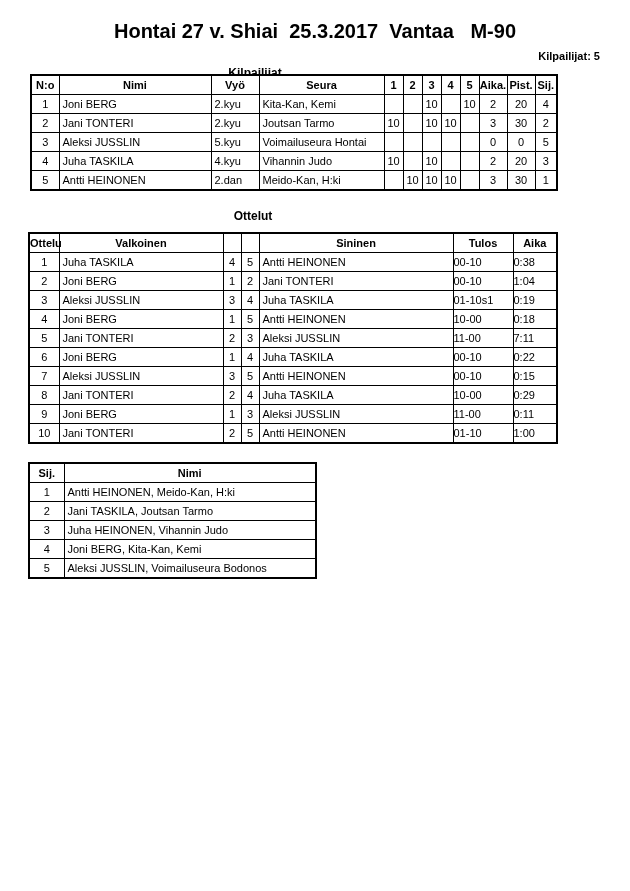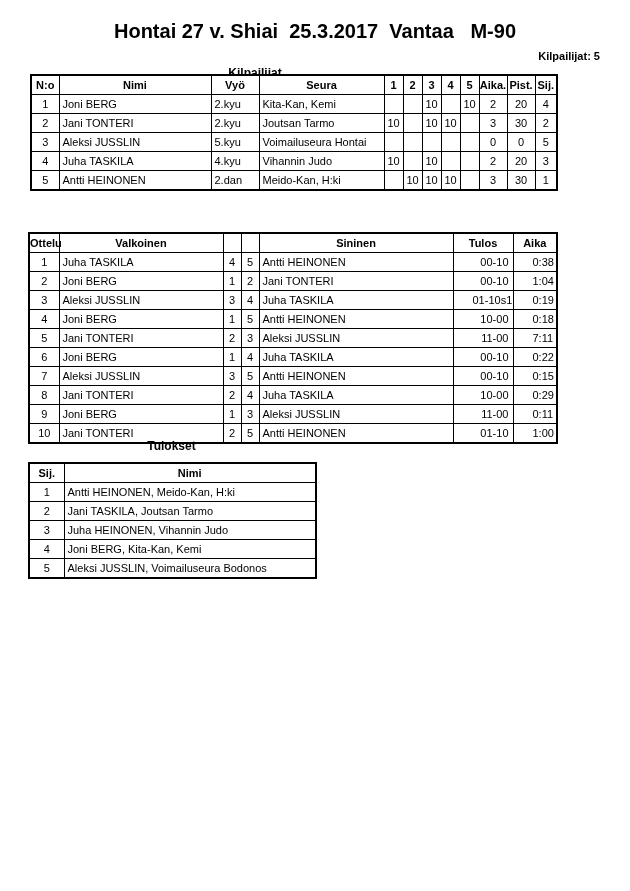--- a/index.html
+++ b/index.html
@@ -33,21 +33,21 @@
   .t3 {top:462px; left:28px; width:287px;}
 
   th, td {
     border:1px solid #000; height:18px; padding:0;
     white-space:nowrap; vertical-align:middle; line-height:17px;
     overflow:hidden;
   }
   th {font-weight:bold; text-align:center; overflow:visible;}
   td.l {text-align:left; padding-left:3px;}
   td.c {text-align:center;}
-  td.r {text-align:right; padding-right:4px;padding-left:19px;}
+  td.r {text-align:left; padding-right:4px;}
 </style>
 </head>
 <body>
 
 <div class="page">
 
   <div class="title">Hontai 27 v. Shiai  25.3.2017  Vantaa   M-90</div>
   <div class="count">Kilpailijat: 5</div>
 
   <div class="section-heading h1">Kilpailijat</div>
@@ -150,20 +150,21 @@
         <td class="c">10</td>
         <td class="c">10</td>
         <td class="c"></td>
         <td class="c">3</td>
         <td class="c">30</td>
         <td class="c">1</td>
       </tr>
     </tbody>
   </table>
 
+  <div class="section-heading h2">Ottelut</div>
 
   <table class="t2">
     <colgroup>
       <col style="width:30px">
         <col style="width:164px">
         <col style="width:18px">
         <col style="width:18px">
       <col style="width:194px">
         <col style="width:60px">
         <col style="width:44px">
@@ -266,21 +267,20 @@
         <td class="l">Jani TONTERI</td>
         <td class="c">2</td>
         <td class="c">5</td>
         <td class="l">Antti HEINONEN</td>
         <td class="r">01-10</td>
         <td class="r">1:00</td>
       </tr>
     </tbody>
   </table>
 
-  <div class="section-heading h3">Tulokset</div>
 
   <table class="t3">
     <colgroup>
       <col style="width:35px">
         <col style="width:252px">
     </colgroup>
     <thead>
       <tr>
         <th>Sij.</th>
         <th>Nimi</th>

